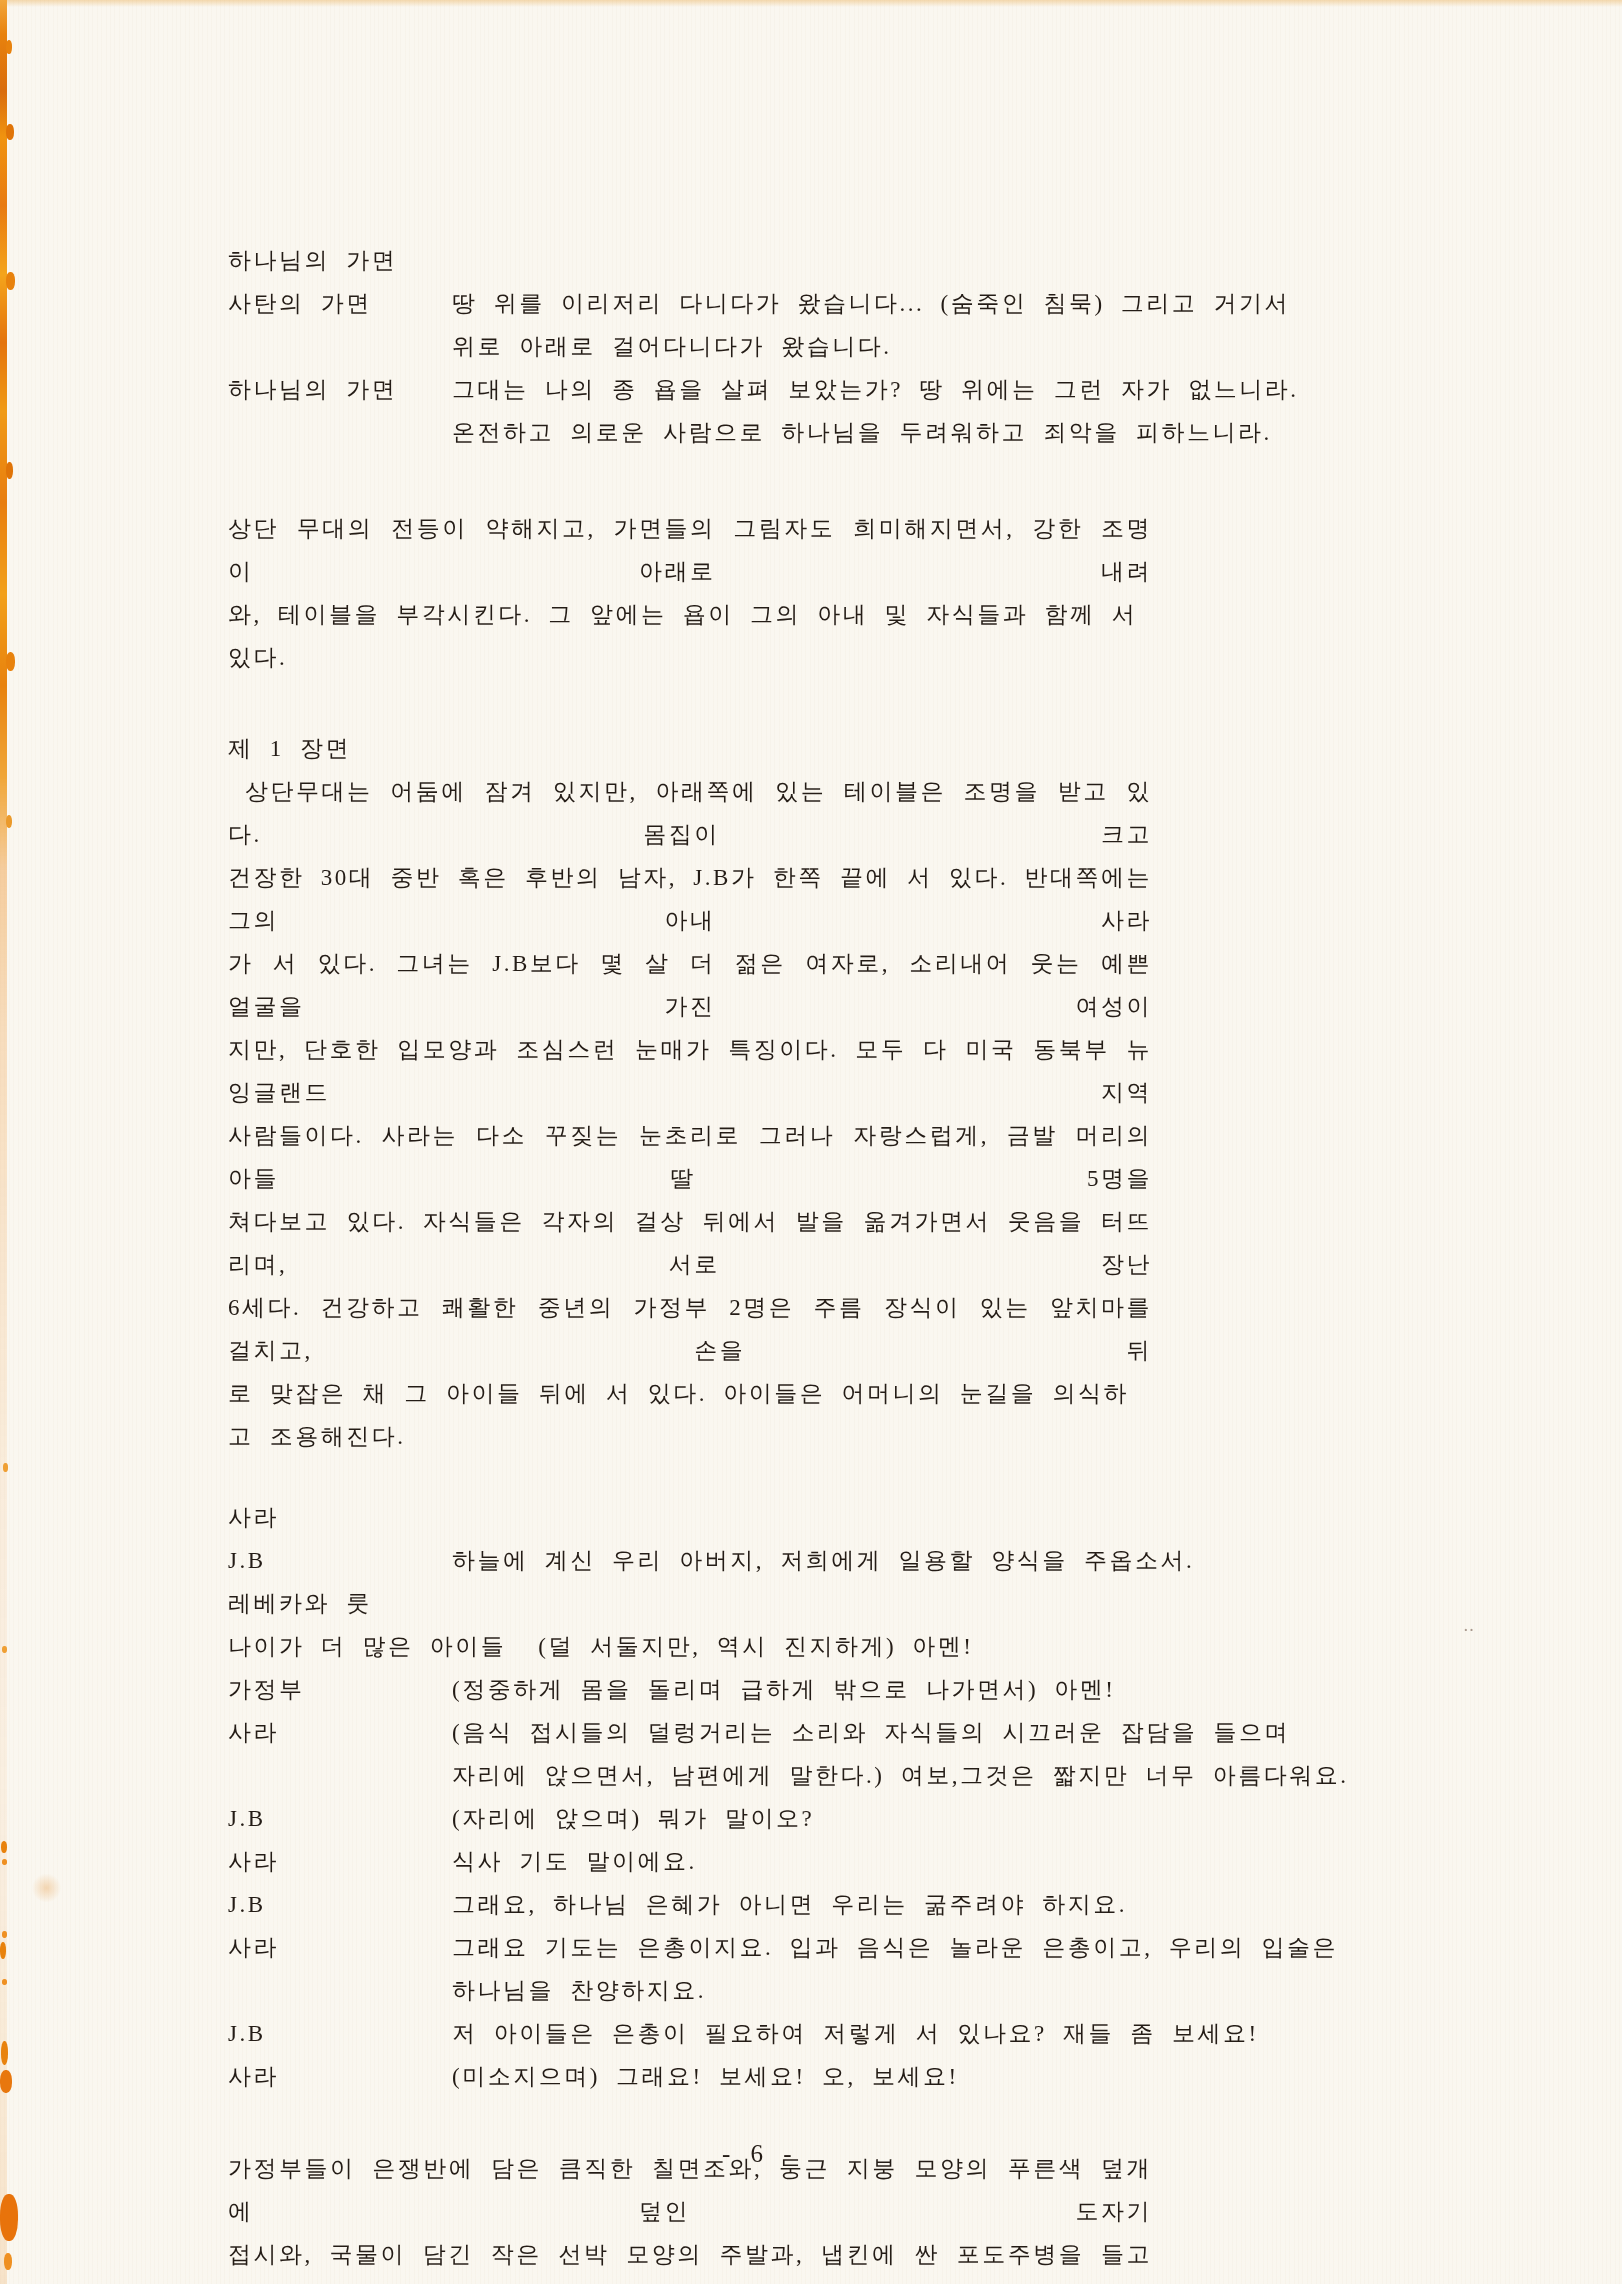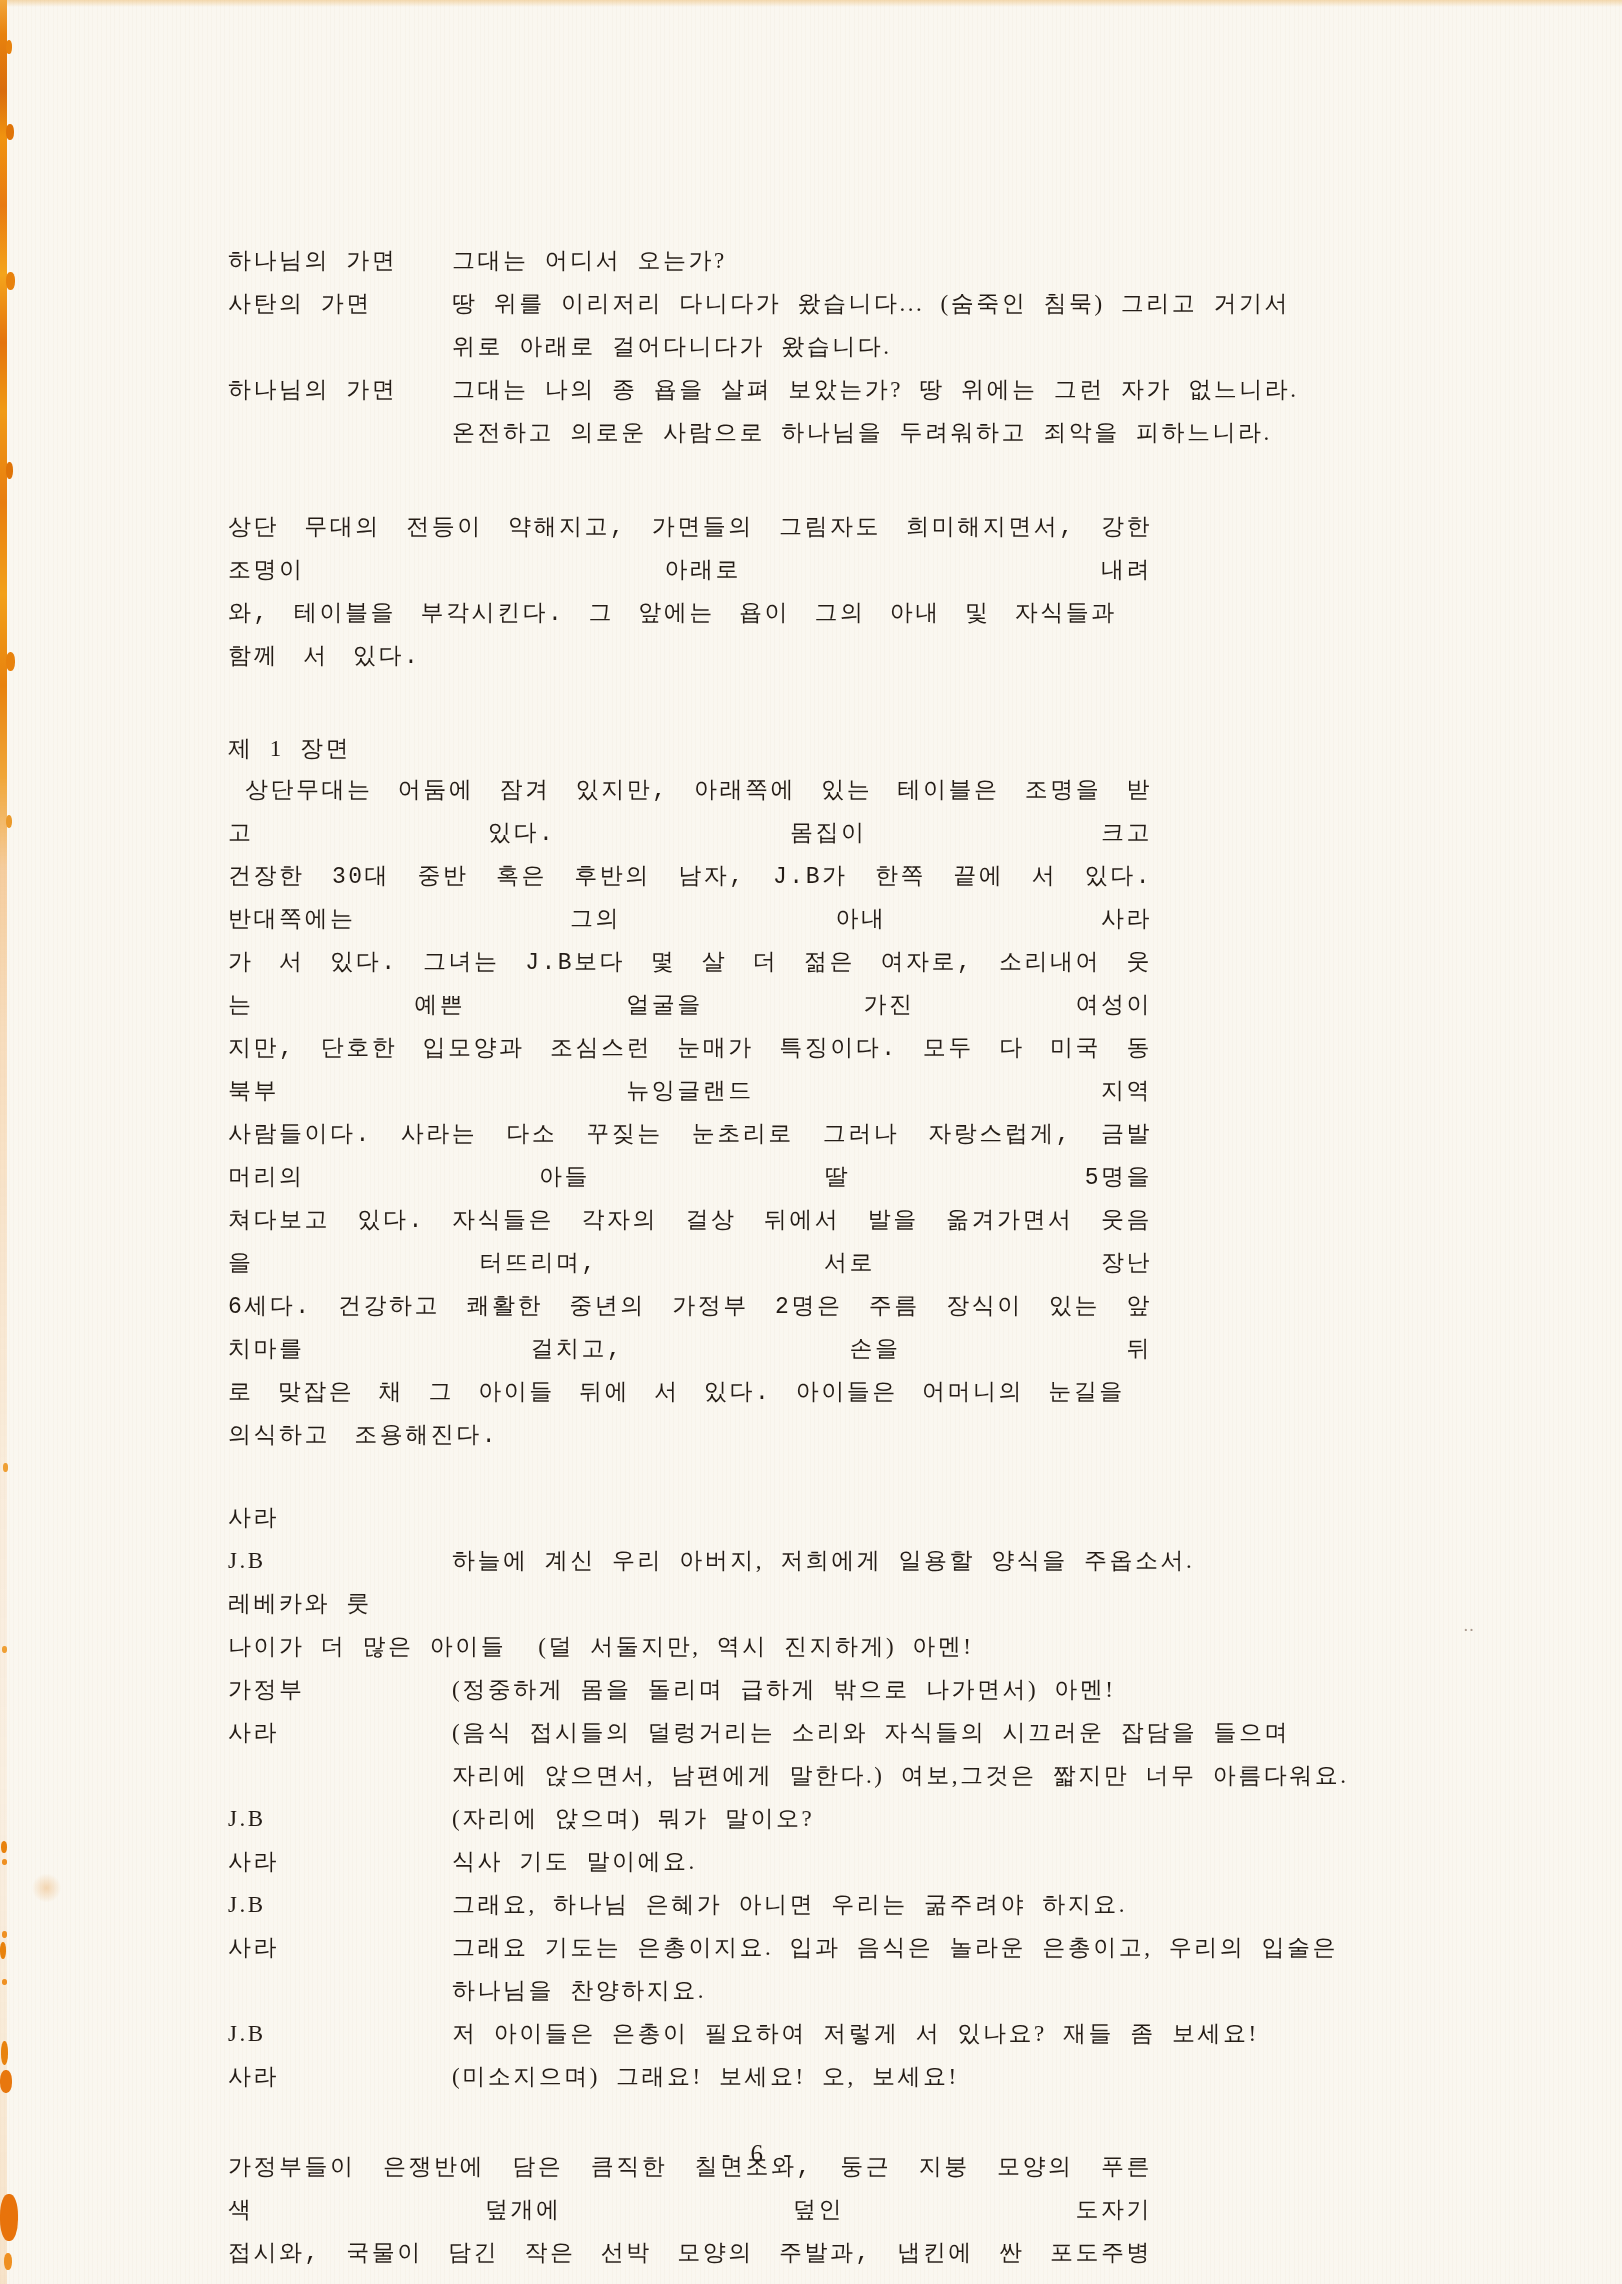--- a/index.html
+++ b/index.html
@@ -50,21 +50,21 @@
     letter-spacing: 2.5px;
     word-spacing: 8px;
     line-height: 43px;
   }
   .row { display: flex; align-items: flex-start; }
   .speaker { width: 224px; flex: 0 0 224px; white-space: nowrap; }
   .dialogue { flex: 1 1 auto; min-width: 0; }
   .line { white-space: nowrap; }
   .inline-row .speaker { width: auto; flex: 0 0 auto; margin-right: 32px; }
   .just { white-space: normal; text-align: justify; text-align-last: justify; }
-  .para .line { white-space: normal; font-family: Liberation Mono, monospace; }
+  .para .line { white-space: normal; }
   .block-stage1   { margin-top: 53px; }
   .block-heading  { margin-top: 48px; }
   .block-desc     { margin-top: 0; }
   .block-dialogue { margin-top: 38px; }
   .block-stage2   { margin-top: 49px; }
   .block-closing  { margin-top: 41px; }
   .desc-indent { text-indent: 17px; }
   .page-number {
     position: absolute; left: 722px; top: 2140px;
     font-size: 25px; letter-spacing: 7px; color: #241c16;
@@ -102,23 +102,20 @@
 <div class="edge-blob" style="left:0px;top:2070px;width:12px;height:23px;background:#e8770e;"></div>
 <div class="edge-blob" style="left:0px;top:2194px;width:18px;height:47px;background:#e8730b;"></div>
 <div class="edge-blob" style="left:4px;top:2253px;width:8px;height:17px;background:#ef9022;"></div>
 <div class="ink-smudge"></div>
 
 <div class="content">
 
   <div class="block-top">
     <div class="row">
       <div class="speaker">하나님의 가면</div>
-      <div class="dialogue">
-        <div class="line">그대는 어디서 오는가?</div>
-      </div>
     </div>
     <div class="row">
       <div class="speaker">사탄의 가면</div>
       <div class="dialogue">
         <div class="line">땅 위를 이리저리 다니다가 왔습니다... (숨죽인 침묵) 그리고 거기서</div>
         <div class="line">위로 아래로 걸어다니다가 왔습니다.</div>
       </div>
     </div>
     <div class="row">
       <div class="speaker">하나님의 가면</div>

